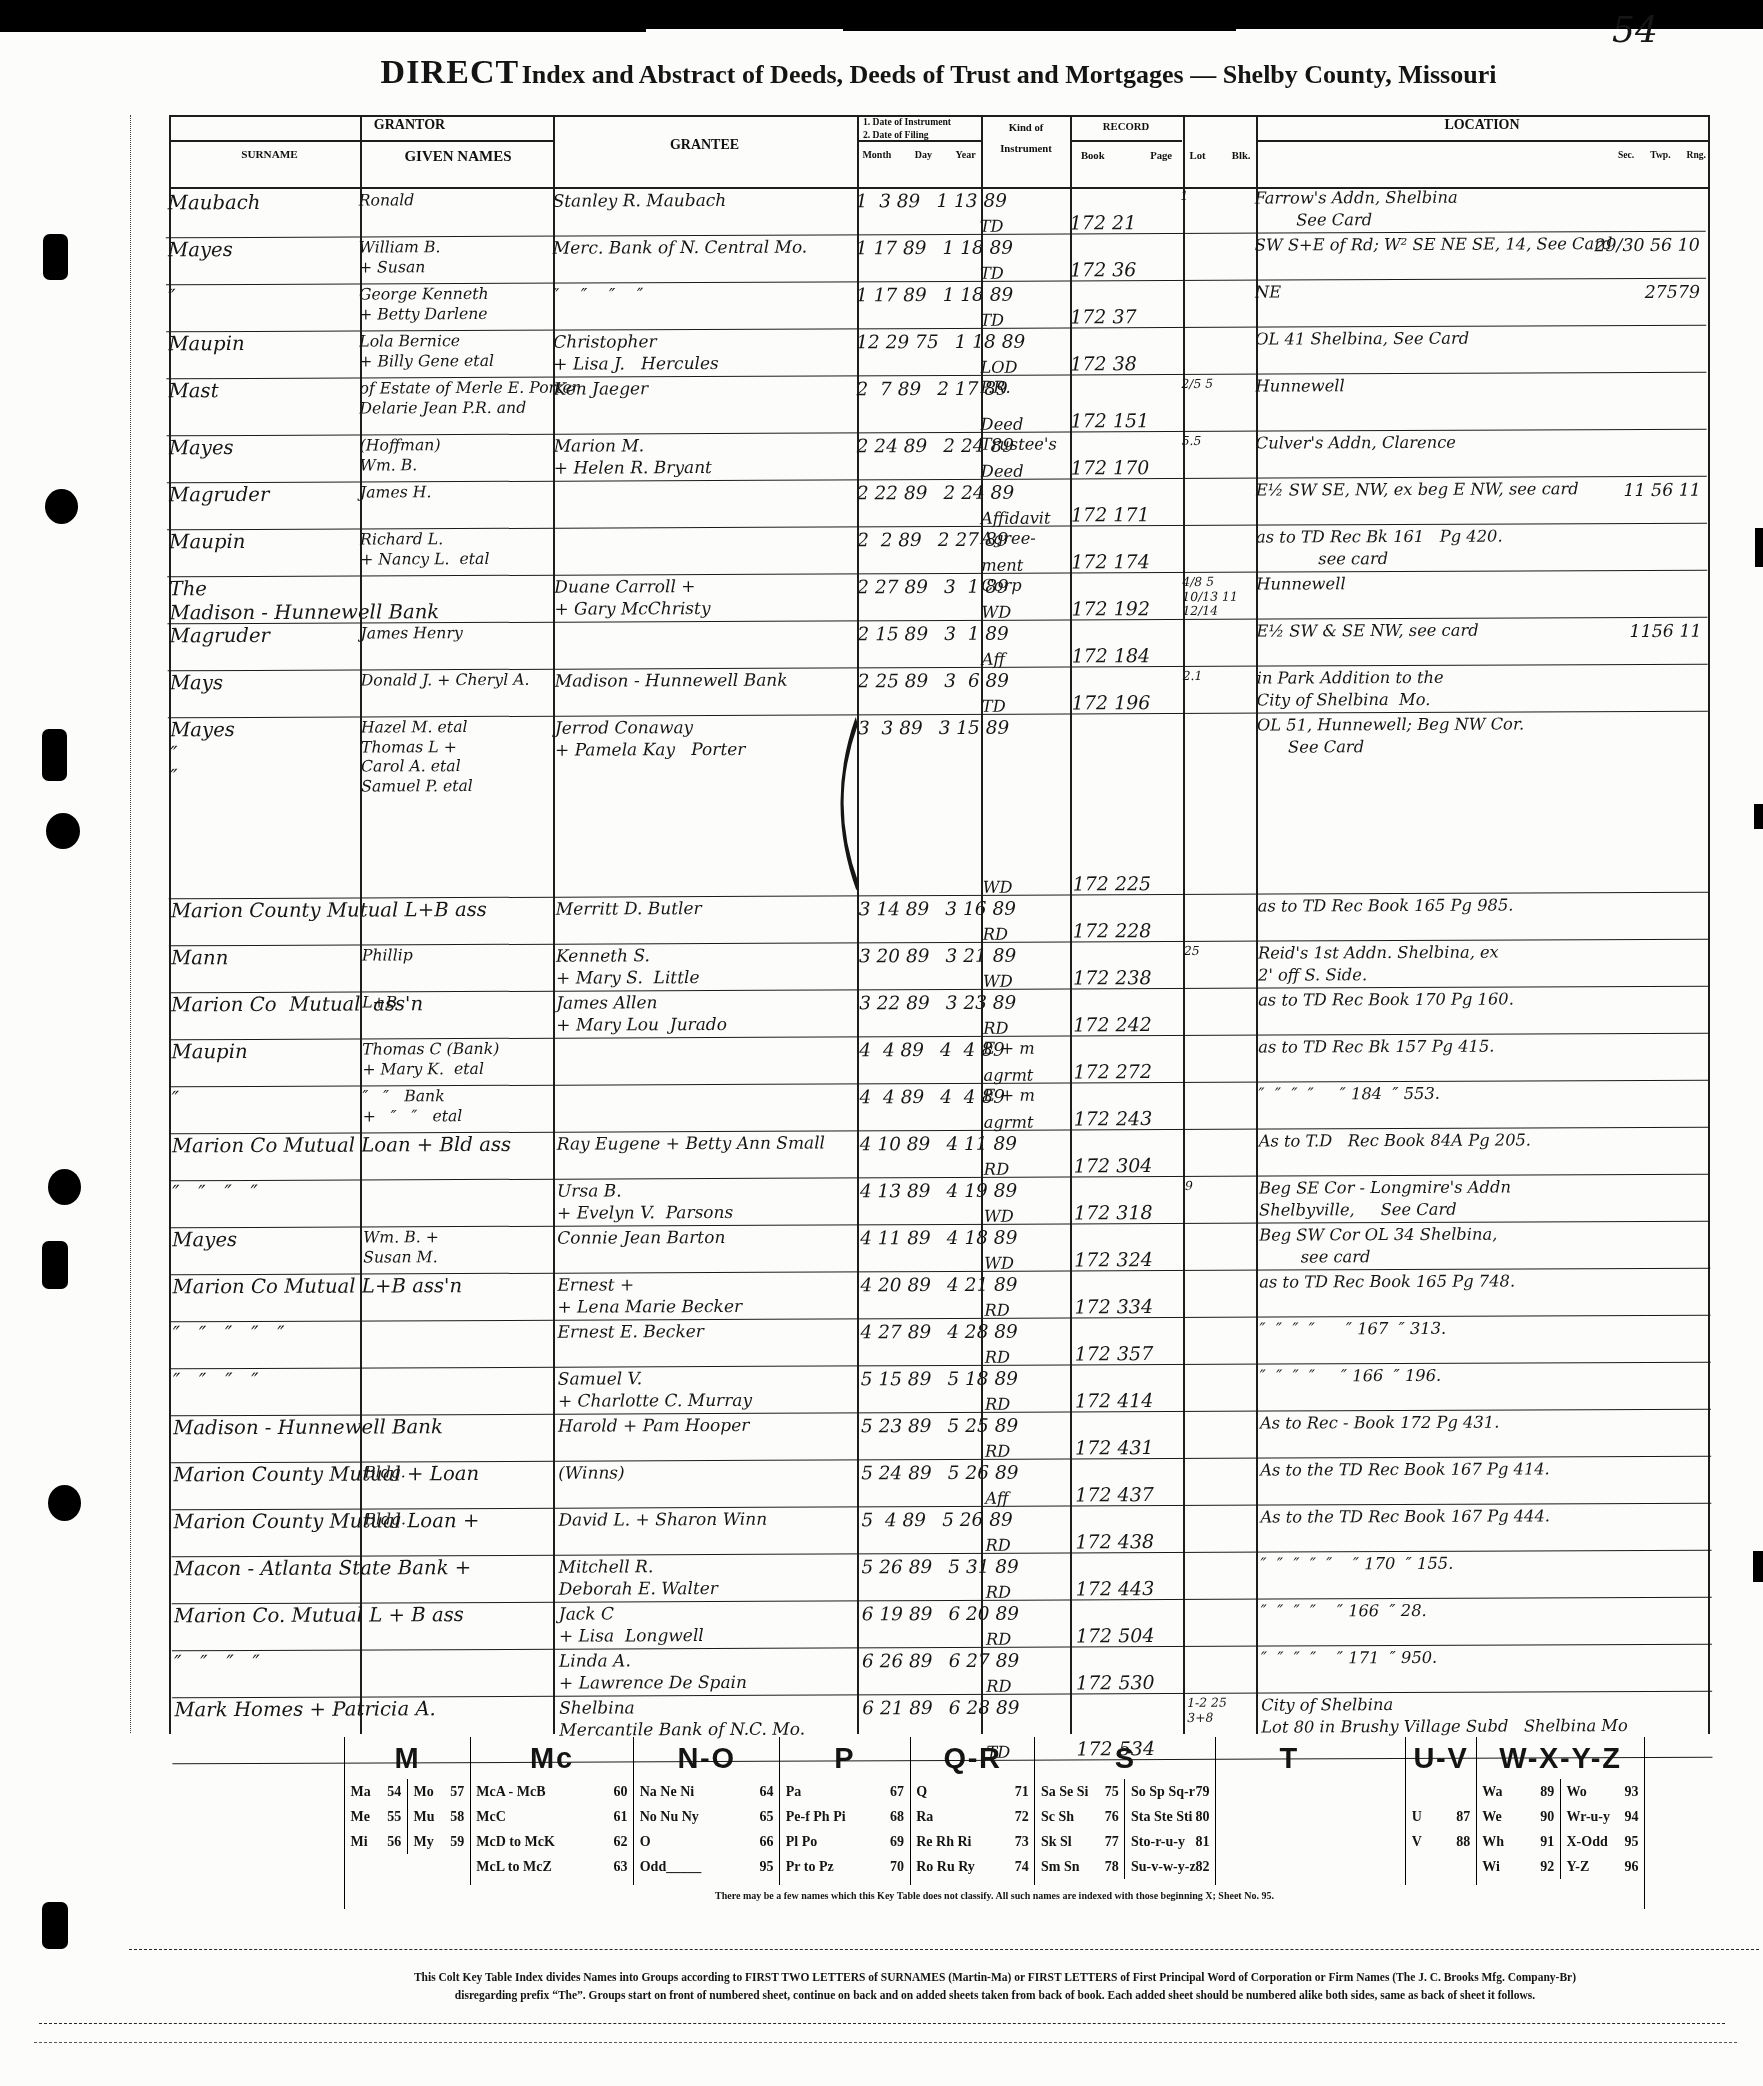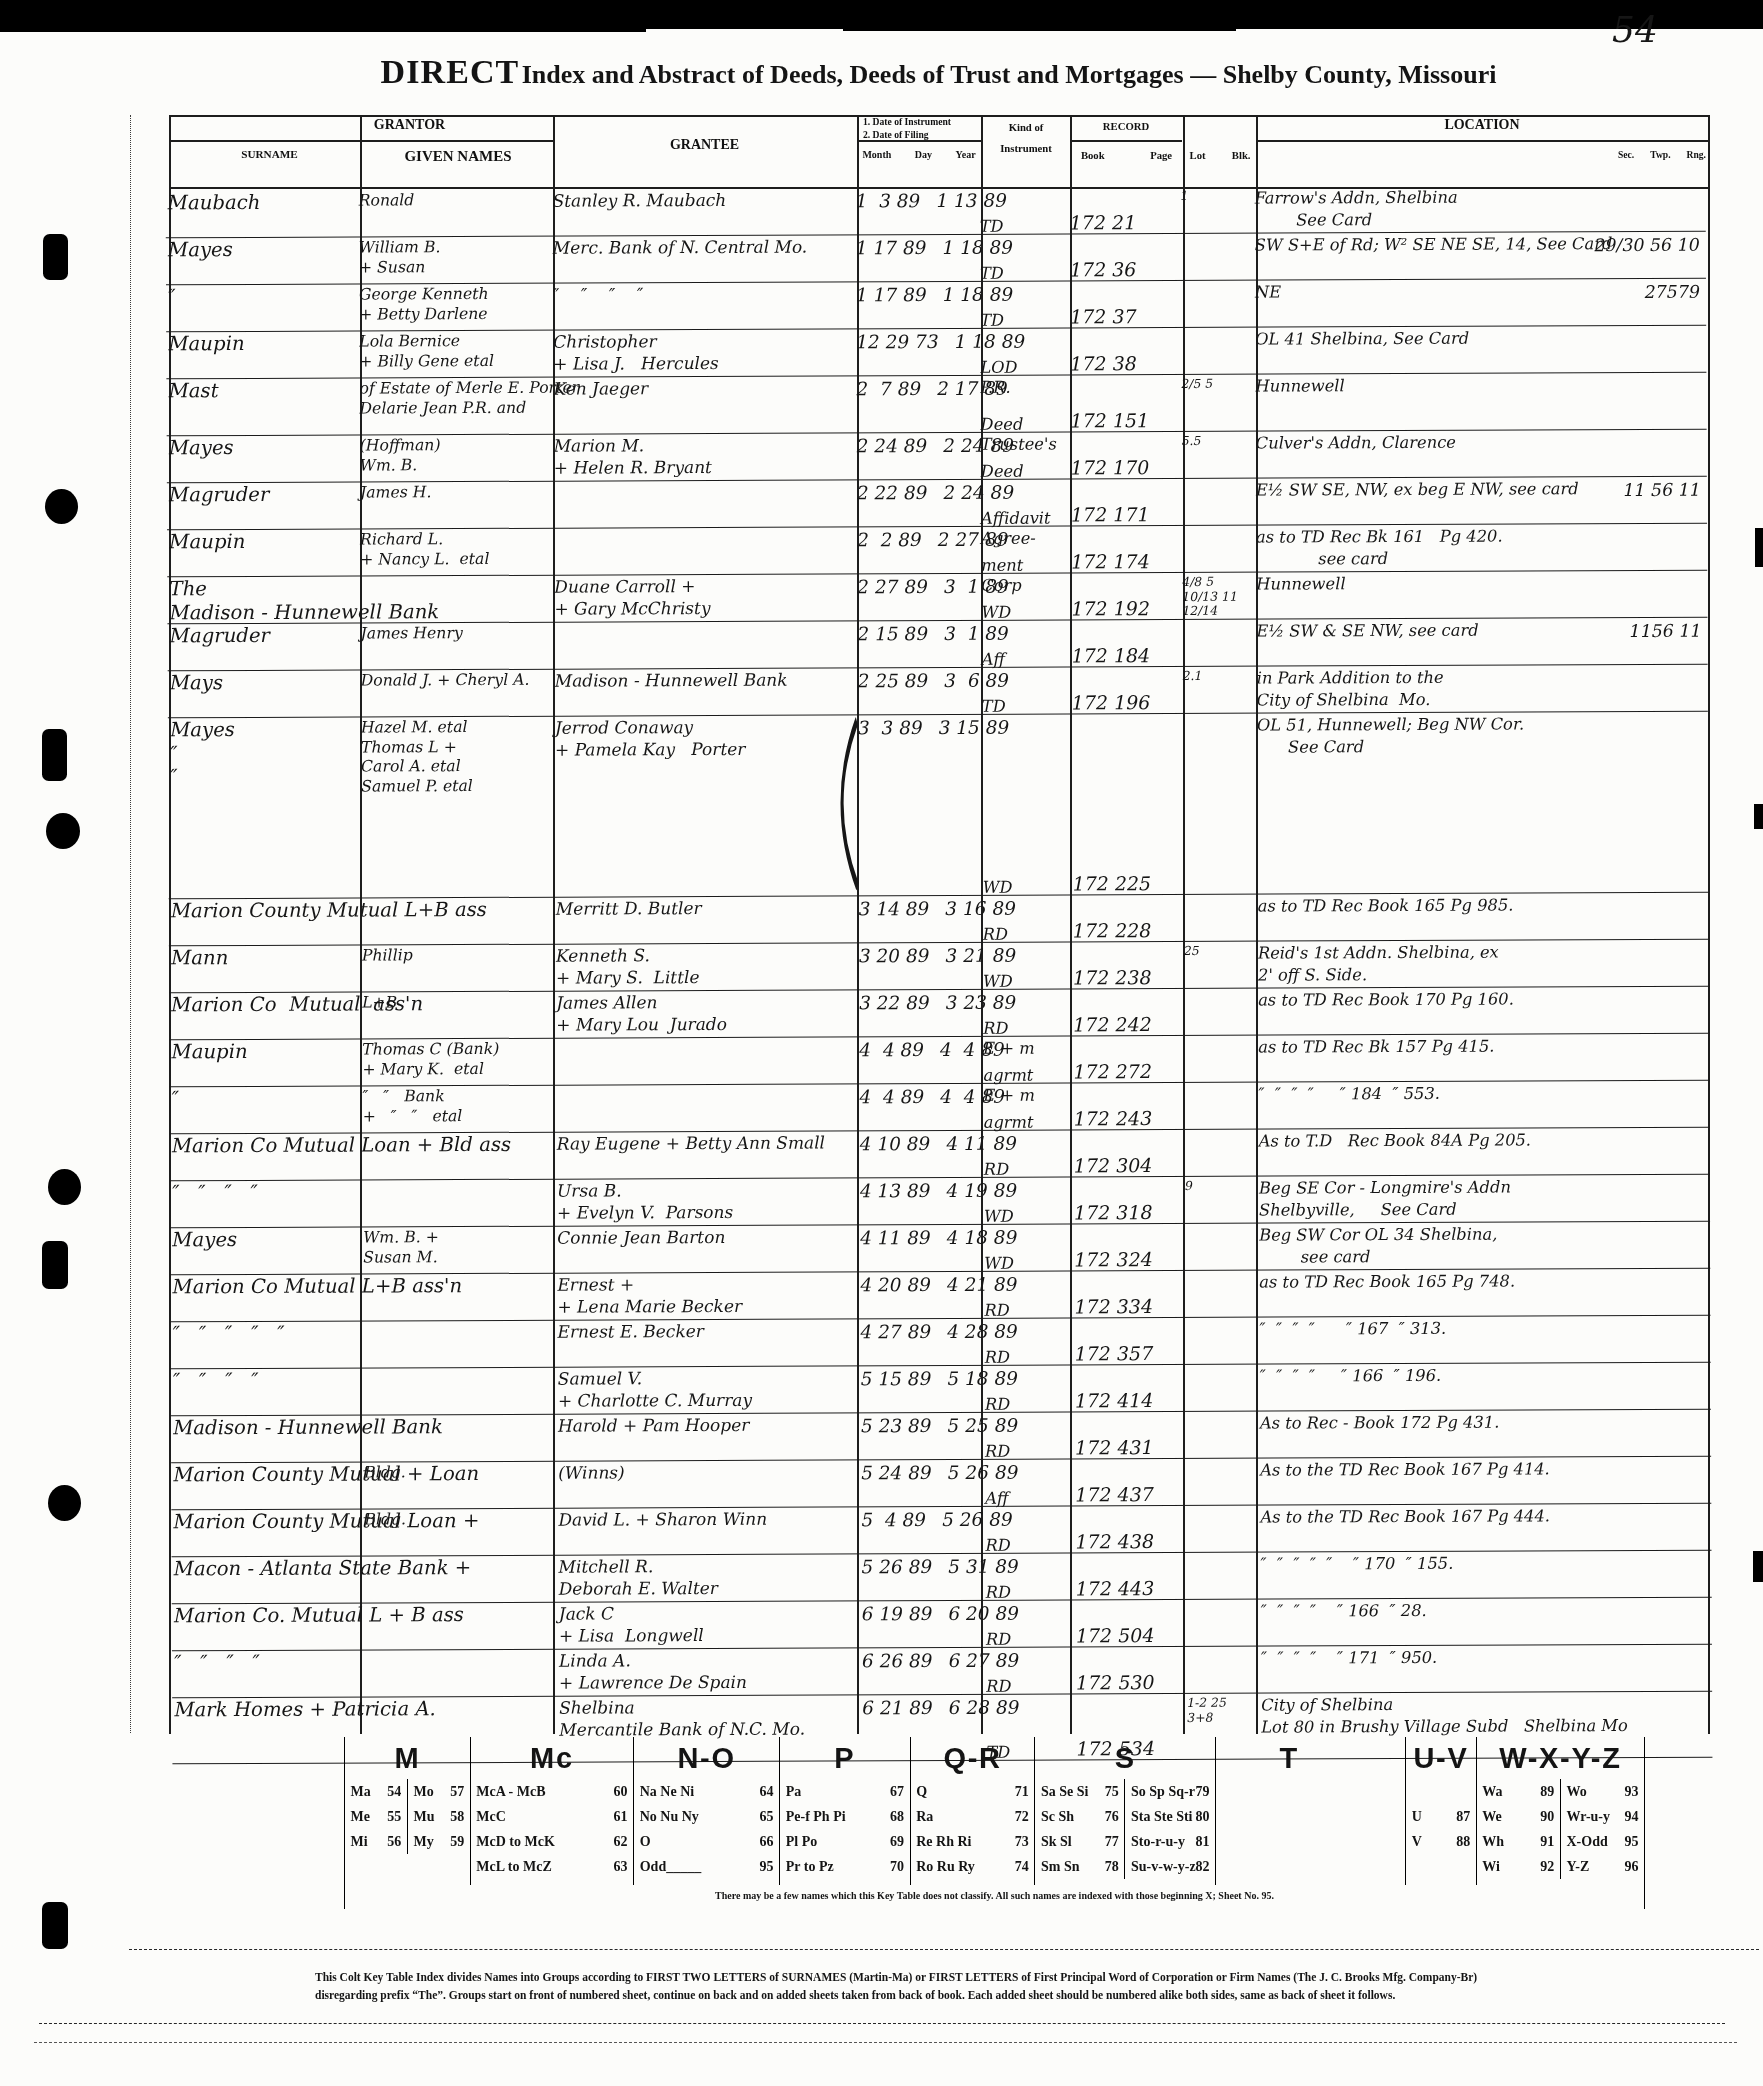--- a/index.html
+++ b/index.html
@@ -51,21 +51,21 @@
   .khead{text-align:center;font-family:"Liberation Sans",sans-serif;font-weight:bold;
          font-size:29px;letter-spacing:1.7px;}
   .kgroups{display:flex;margin-top:4.5px;}
   .kgroup{flex:1;padding:0 5.6px;}
   .kgroup + .kgroup{border-left:1.1px solid #000;}
   .kitem{display:flex;justify-content:space-between;font-weight:bold;font-size:14px;
          line-height:25px;font-family:Liberation Serif, serif;white-space:nowrap;}
   .kcenter{margin-top:29px;}
   .keynote{text-align:center;font-size:10px;font-weight:bold;padding:5.6px 0 7.9px;}
   
-  .fineprint{position:absolute;left:315px;top:1968px;width:1360px;
+  .fineprint{position:absolute;left:315px;top:1968px;width:1360px;text-align:center;
              font-size:11.5px;font-weight:bold;line-height:18px;font-family:Liberation Serif, serif;}
 </style>
 </head>
 <body>
 
 <div class="page">
 
   <div class="topband"></div>
   <div class="streak" style="left:0;top:29px;width:646px;height:3.4px;"></div>
   <div class="streak" style="left:843px;top:29px;width:393px;height:2.2px;"></div>
@@ -222,21 +222,21 @@
         </div>
         <div class="cell c-given">
           <div class="line hw">Lola Bernice</div>
           <div class="line hw">+ Billy Gene etal</div>
         </div>
         <div class="cell c-grantee">
           <div class="line hw">Christopher</div>
           <div class="line hw">+ Lisa J.   Hercules</div>
         </div>
         <div class="cell c-dates">
-          <div class="line hw">12 29 73</div>
+          <div class="line hw">12 29 75</div>
           <div class="line hw">1 18 89</div>
         </div>
         <div class="cell c-kind">
           <div class="line hw"></div>
           <div class="line hw">LOD</div>
         </div>
         <div class="cell c-rec hw">172 38</div>
         <div class="cell c-lot"></div>
         <div class="cell c-loc">
           <div class="line hw">OL 41 Shelbina, See Card</div>

